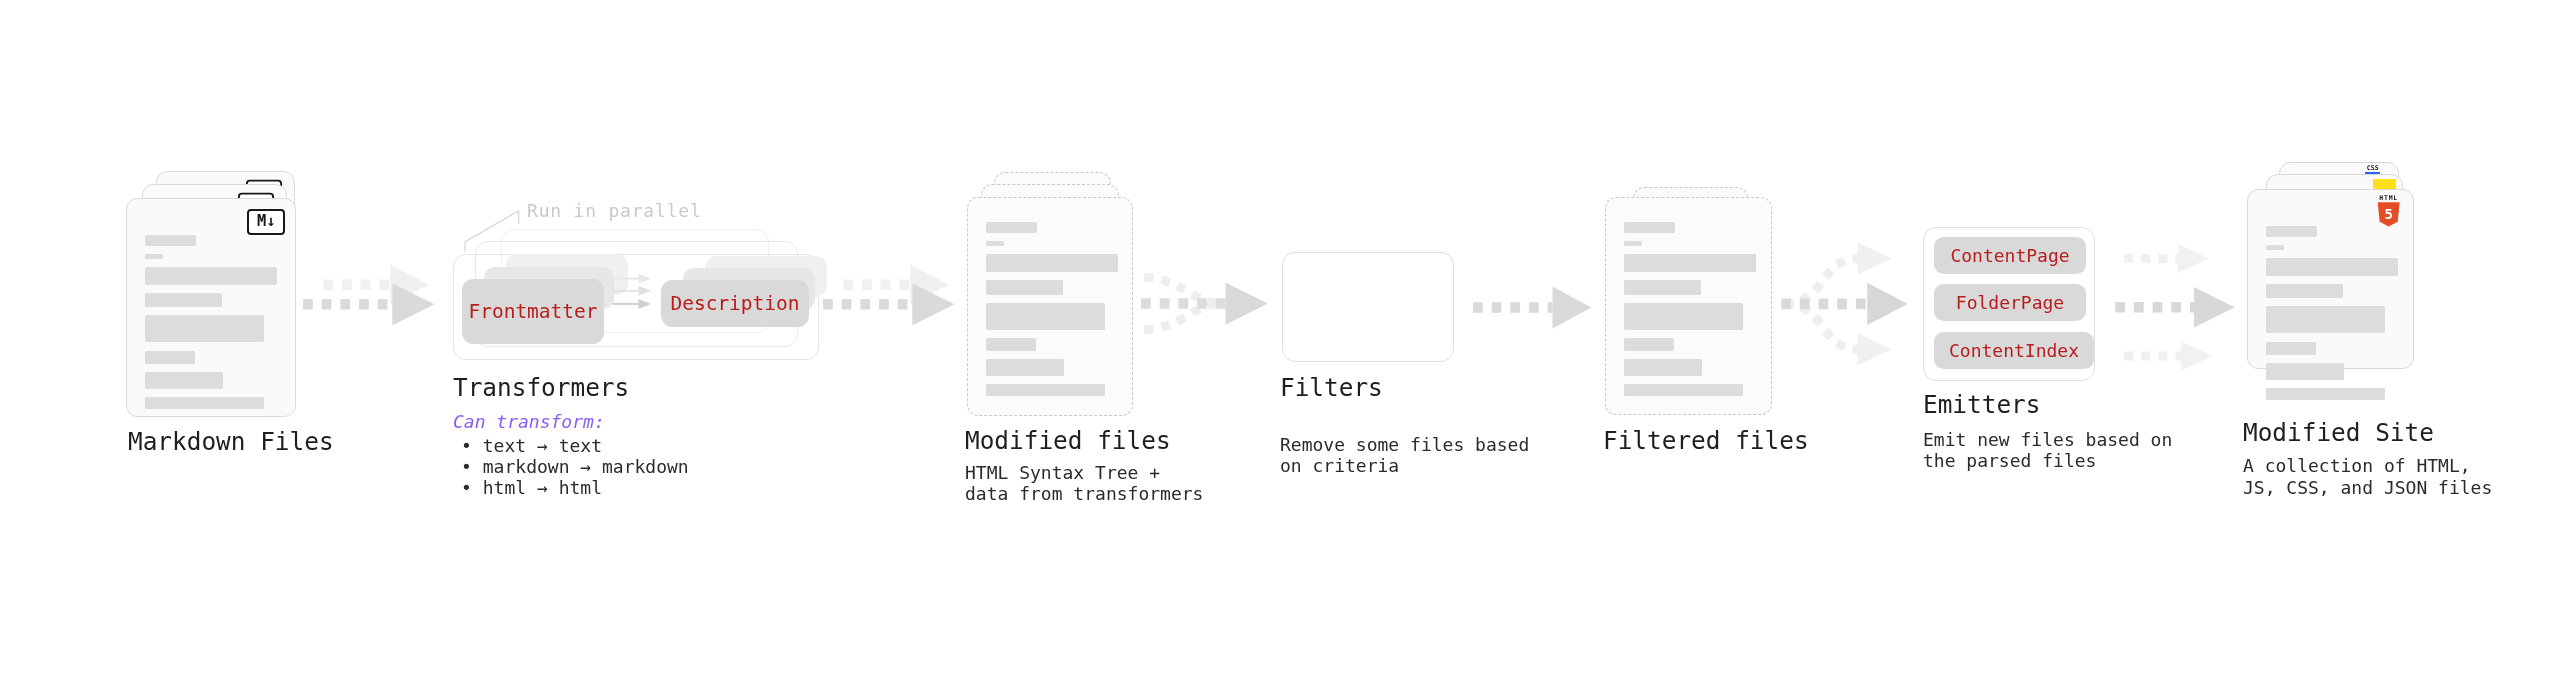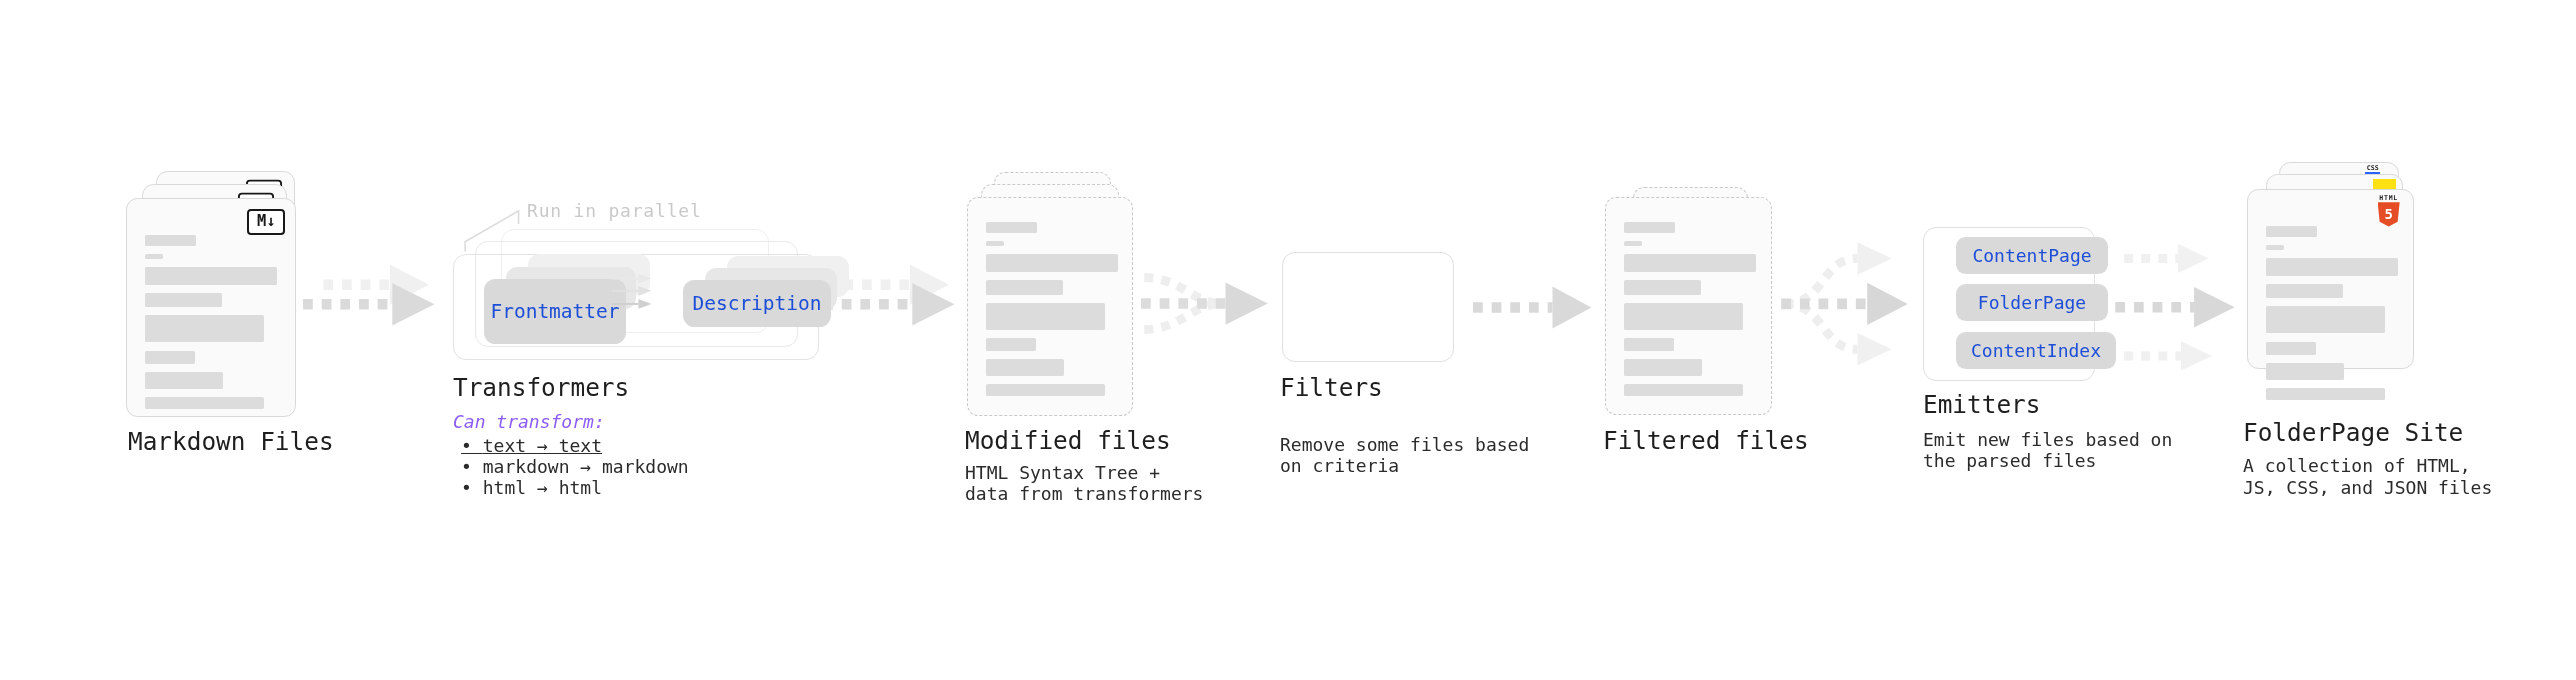--- a/index.html
+++ b/index.html
@@ -67,21 +67,21 @@
   .outline-box{
     position:absolute;border:1.6px solid #e3e3e3;border-radius:13px;
     box-sizing:border-box;background:transparent;
   }
   .outline-box.solidbg{background:#ffffff;border-color:#dfdfdf;}
   .outline-box.mid{border-color:#e9e9e9;}
   .outline-box.back{border-color:#efefef;}
   .pill{
     position:absolute;background:#d9d9d9;border-radius:11.4px;
     display:flex;align-items:center;justify-content:center;
-    color:#1d4ed8;font-size:19.5px;font-weight:500;z-index:4;margin-left:22px;
+    color:#b91c1c;font-size:19.5px;font-weight:500;z-index:4;
   }
   .pill.echo1{background:#e7e7e7;z-index:3;}
   .pill.echo2{background:#f0f0f0;z-index:2;}
   .pill.small-pill{font-size:18px;border-radius:9.8px;}
 
   
   .stage-label{
     position:absolute;color:#1e1e1e;
     font-size:24.4px;font-weight:500;line-height:1.1;white-space:nowrap;
   }
@@ -156,21 +156,21 @@
       <polygon points="36,8 52,14 36,20" fill="#e8e8e8"></polygon>
     <line x1="4" y1="29" x2="36" y2="29" stroke="#e1e1e1" stroke-width="2.5"></line>
       <polygon points="36,23 52,29 36,35" fill="#e1e1e1"></polygon>
     <line x1="4" y1="45" x2="36" y2="45" stroke="#cfcfcf" stroke-width="2.5"></line>
       <polygon points="36,39 52,45 36,51" fill="#cfcfcf"></polygon>
   </svg>
 
   <div class="stage-label" style="left:453px;top:375px;">Transformers</div>
   <div class="abs" style="left:453px;top:411px;">
     <div class="note-title">Can transform:</div>
-    <div class="bullet-line" style="margin-top:3.3px;text-decoration:underline;">text → text</div>
+    <div class="bullet-line" style="margin-top:3.3px;">text → text</div>
     <div class="bullet-line">markdown → markdown</div>
     <div class="bullet-line">html → html</div>
   </div>
 
   <svg style="left:819px;top:258px;" width="142" height="91" viewBox="0 0 175 112">
     <g>
       <line x1="30" y1="33" x2="112" y2="33" stroke="#f0f0f0" stroke-width="13" stroke-dasharray="12 11"></line>
       <polygon points="112,8 160,33 112,58" fill="#f0f0f0"></polygon>
     </g>
     <g>
@@ -279,20 +279,20 @@
         <div class="bar" style="width: 51px; height: 10.6px;"></div>
         <div class="bar" style="width: 18px; height: 4.9px;"></div>
         <div class="bar" style="width: 132px; height: 18px;"></div>
         <div class="bar" style="width: 77px; height: 14.6px;"></div>
         <div class="bar" style="width: 119px; height: 27px;"></div>
         <div class="bar" style="width: 50px; height: 13px;"></div>
         <div class="bar" style="width: 78px; height: 17px;"></div>
         <div class="bar" style="width: 119px; height: 12.2px;"></div>
       </div>
   </div>
-  <div class="stage-label" style="left:2243px;top:420px;">FolderPage Site</div>
+  <div class="stage-label" style="left:2243px;top:420px;">Modified Site</div>
   <div class="stage-desc" style="left:2243px;top:455px;line-height:22px;">
     <div>A collection of HTML,</div>
     <div>JS, CSS, and JSON files</div>
   </div>
 
 </div>
 
 
 </body></html>

